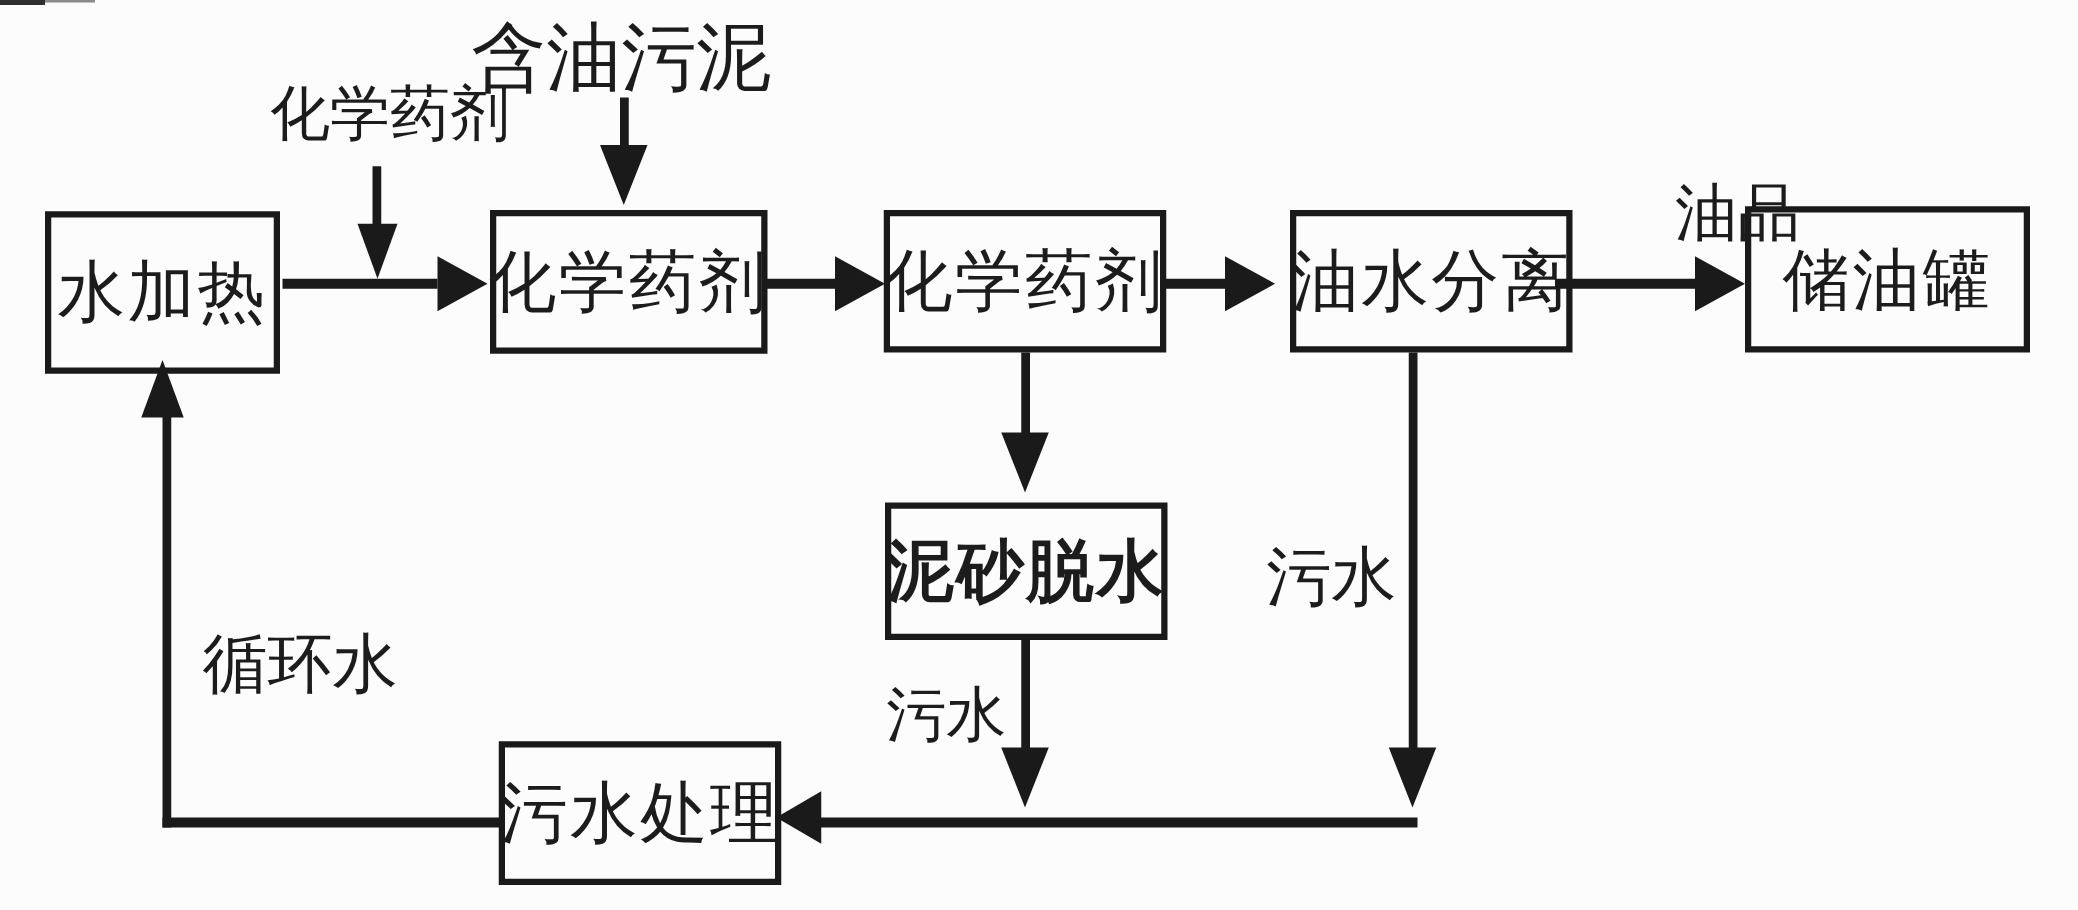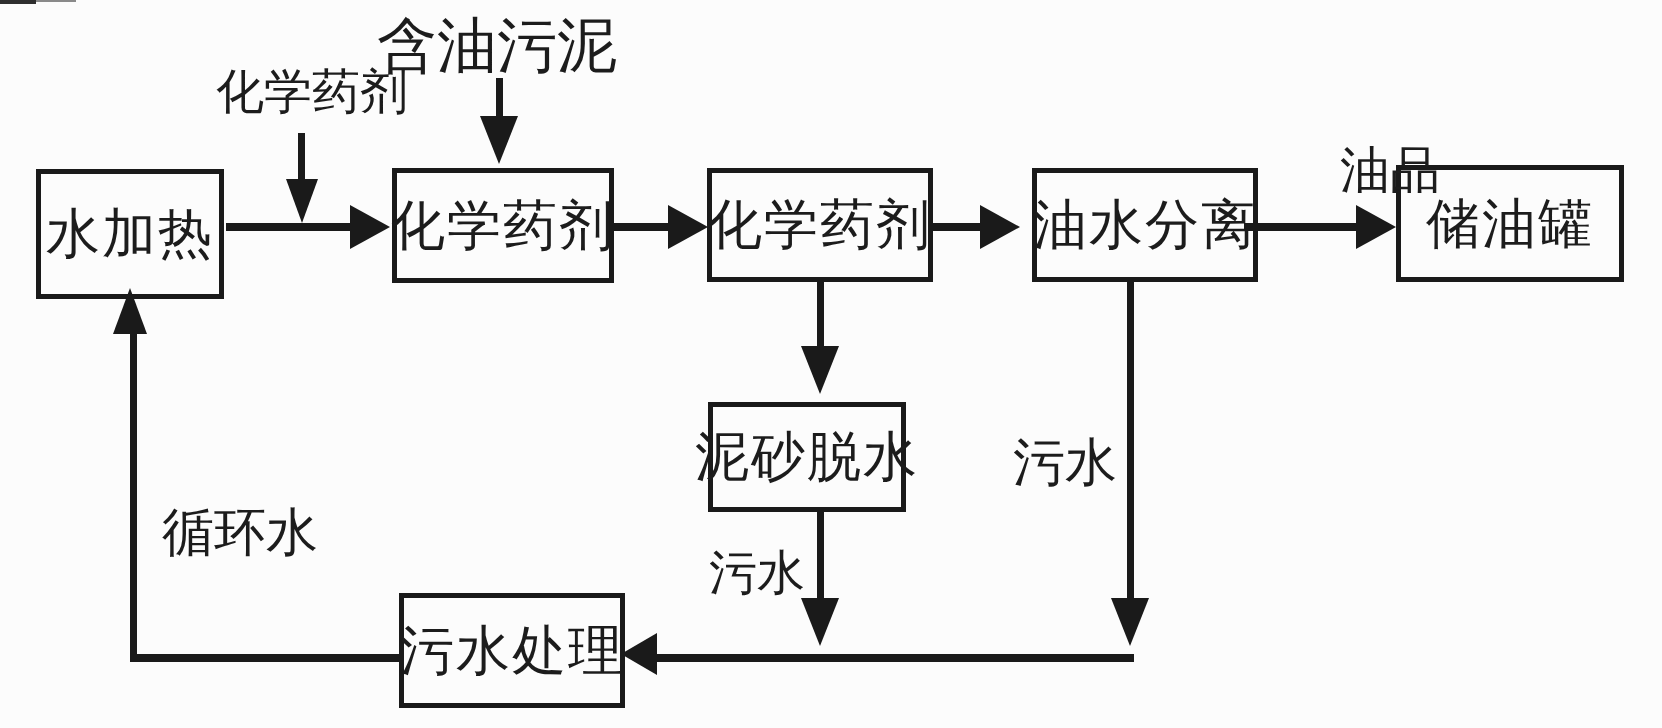--- a/index.html
+++ b/index.html
@@ -53,21 +53,21 @@
 <div class="canvas">
 
   <div class="artifact1"></div>
   <div class="artifact2"></div>
 
   <div class="node" style="left:36px;top:169px;width:188px;height:130px;">水加热</div>
   <div class="node" style="left:392px;top:168px;width:222px;height:115px;">化学药剂</div>
   <div class="node" style="left:707px;top:168px;width:226px;height:114px;">化学药剂</div>
   <div class="node" style="left:1020px;top:168px;width:226px;height:114px;margin-left:12px;">油水分离</div>
   <div class="node" style="left:1396px;top:165px;width:228px;height:117px;">储油罐</div>
-  <div class="node" style="left:708px;top:402px;width:198px;height:110px;">泥砂脱水</div>
+  <div class="node" style="left:708px;top:402px;width:226px;height:110px;font-weight:bold;">泥砂脱水</div>
   <div class="node" style="left:399px;top:593px;width:226px;height:115px;">污水处理</div>
 
   <div class="flabel" style="left:292px;top:92px;font-size:48px;margin-left:20px;">化学药剂</div>
   <div class="flabel" style="left:497px;top:46px;font-size:60px;">含油污泥</div>
   <div class="flabel" style="left:1390px;top:170px;font-size:50px;">油品</div>
   <div class="flabel" style="left:1065px;top:463px;font-size:52px;">污水</div>
   <div class="flabel" style="left:757px;top:573px;font-size:48px;">污水</div>
   <div class="flabel" style="left:240px;top:533px;font-size:52px;">循环水</div>
 
   <div class="hl" style="left:226px;top:223px;width:124px;"></div>

